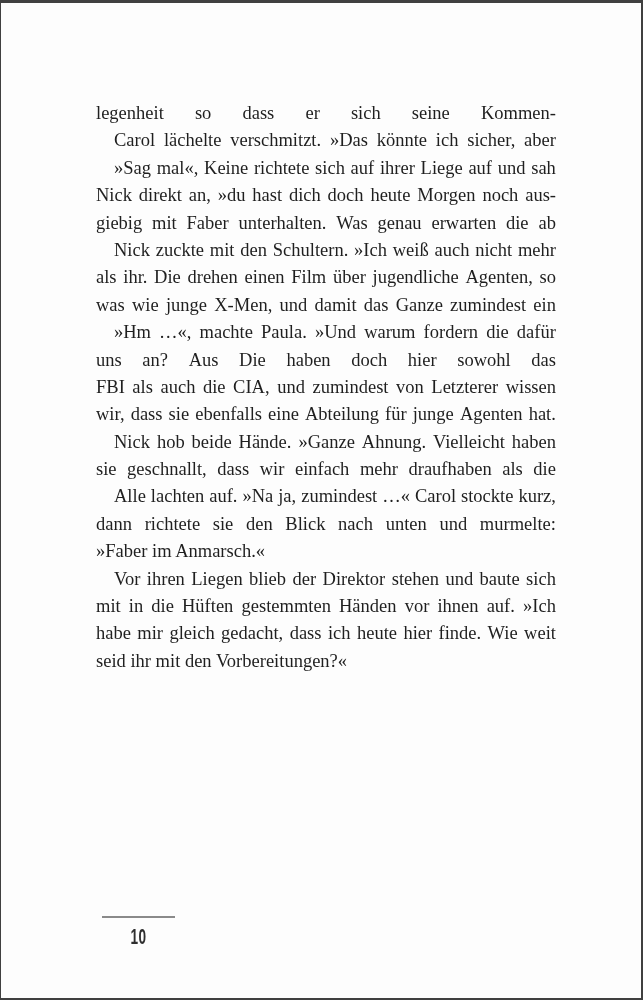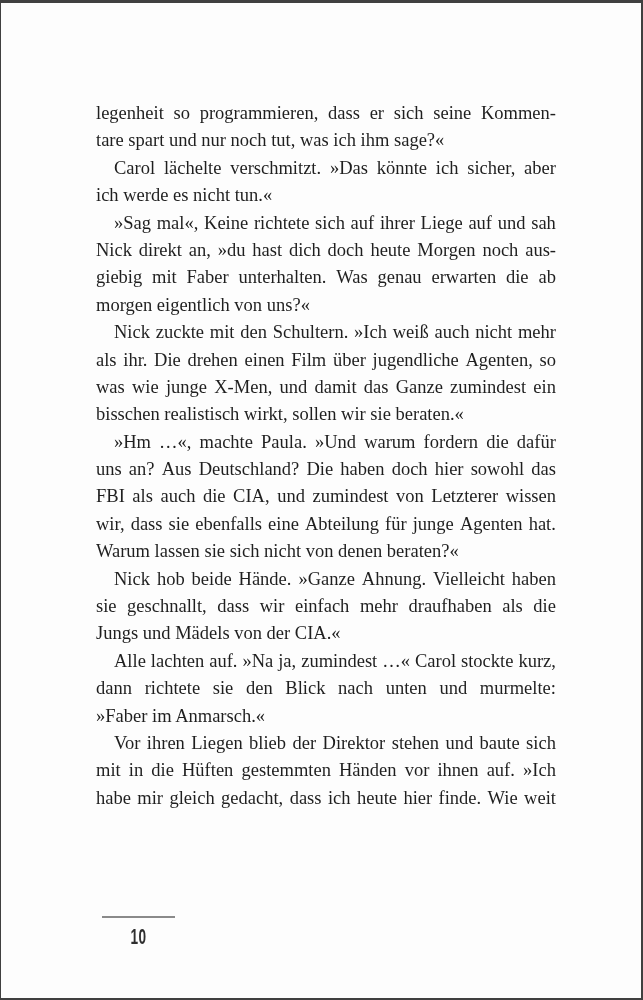--- a/index.html
+++ b/index.html
@@ -74,41 +74,38 @@
 </style>
 </head>
 <body>
 
 <div class="page">
   <div class="text-block" id="text-block">
       <div class="paragraph">
         <div class="line just">
           <span>legenheit</span>
           <span>so</span>
-          <span>programmieren,</span>
           <span>dass</span>
           <span>er</span>
           <span>sich</span>
           <span>seine</span>
           <span>Kommen-</span>
         </div>
-        <div class="line">tare spart und nur noch tut, was ich ihm sage?«</div>
       </div>
       <div class="paragraph">
         <div class="line just indent">
           <span>Carol</span>
           <span>lächelte</span>
           <span>verschmitzt.</span>
           <span>»Das</span>
           <span>könnte</span>
           <span>ich</span>
           <span>sicher,</span>
           <span>aber</span>
         </div>
-        <div class="line">ich werde es nicht tun.«</div>
       </div>
       <div class="paragraph">
         <div class="line just indent">
           <span>»Sag</span>
           <span>mal«,</span>
           <span>Keine</span>
           <span>richtete</span>
           <span>sich</span>
           <span>auf</span>
           <span>ihrer</span>
@@ -134,21 +131,20 @@
           <span>giebig</span>
           <span>mit</span>
           <span>Faber</span>
           <span>unterhalten.</span>
           <span>Was</span>
           <span>genau</span>
           <span>erwarten</span>
           <span>die</span>
           <span>ab</span>
         </div>
-        <div class="line">morgen eigentlich von uns?«</div>
       </div>
       <div class="paragraph">
         <div class="line just indent">
           <span>Nick</span>
           <span>zuckte</span>
           <span>mit</span>
           <span>den</span>
           <span>Schultern.</span>
           <span>»Ich</span>
           <span>weiß</span>
@@ -173,39 +169,37 @@
           <span>wie</span>
           <span>junge</span>
           <span>X-Men,</span>
           <span>und</span>
           <span>damit</span>
           <span>das</span>
           <span>Ganze</span>
           <span>zumindest</span>
           <span>ein</span>
         </div>
-        <div class="line">bisschen realistisch wirkt, sollen wir sie beraten.«</div>
       </div>
       <div class="paragraph">
         <div class="line just indent">
           <span>»Hm</span>
           <span>…«,</span>
           <span>machte</span>
           <span>Paula.</span>
           <span>»Und</span>
           <span>warum</span>
           <span>fordern</span>
           <span>die</span>
           <span>dafür</span>
         </div>
         <div class="line just">
           <span>uns</span>
           <span>an?</span>
           <span>Aus</span>
-          <span>Deutschland?</span>
           <span>Die</span>
           <span>haben</span>
           <span>doch</span>
           <span>hier</span>
           <span>sowohl</span>
           <span>das</span>
         </div>
         <div class="line just">
           <span>FBI</span>
           <span>als</span>
@@ -223,21 +217,20 @@
           <span>dass</span>
           <span>sie</span>
           <span>ebenfalls</span>
           <span>eine</span>
           <span>Abteilung</span>
           <span>für</span>
           <span>junge</span>
           <span>Agenten</span>
           <span>hat.</span>
         </div>
-        <div class="line">Warum lassen sie sich nicht von denen beraten?«</div>
       </div>
       <div class="paragraph">
         <div class="line just indent">
           <span>Nick</span>
           <span>hob</span>
           <span>beide</span>
           <span>Hände.</span>
           <span>»Ganze</span>
           <span>Ahnung.</span>
           <span>Vielleicht</span>
@@ -247,21 +240,20 @@
           <span>sie</span>
           <span>geschnallt,</span>
           <span>dass</span>
           <span>wir</span>
           <span>einfach</span>
           <span>mehr</span>
           <span>draufhaben</span>
           <span>als</span>
           <span>die</span>
         </div>
-        <div class="line">Jungs und Mädels von der CIA.«</div>
       </div>
       <div class="paragraph">
         <div class="line just indent">
           <span>Alle</span>
           <span>lachten</span>
           <span>auf.</span>
           <span>»Na</span>
           <span>ja,</span>
           <span>zumindest</span>
           <span>…«</span>
@@ -313,19 +305,20 @@
           <span>gleich</span>
           <span>gedacht,</span>
           <span>dass</span>
           <span>ich</span>
           <span>heute</span>
           <span>hier</span>
           <span>finde.</span>
           <span>Wie</span>
           <span>weit</span>
         </div>
+        <div class="line">seid ihr mit den Vorbereitungen?«</div>
       </div>
     </div>
   <div class="footer">
     <div class="footer-rule"></div>
     <div class="page-number">10</div>
   </div>
 </div>
 
 </body></html>

